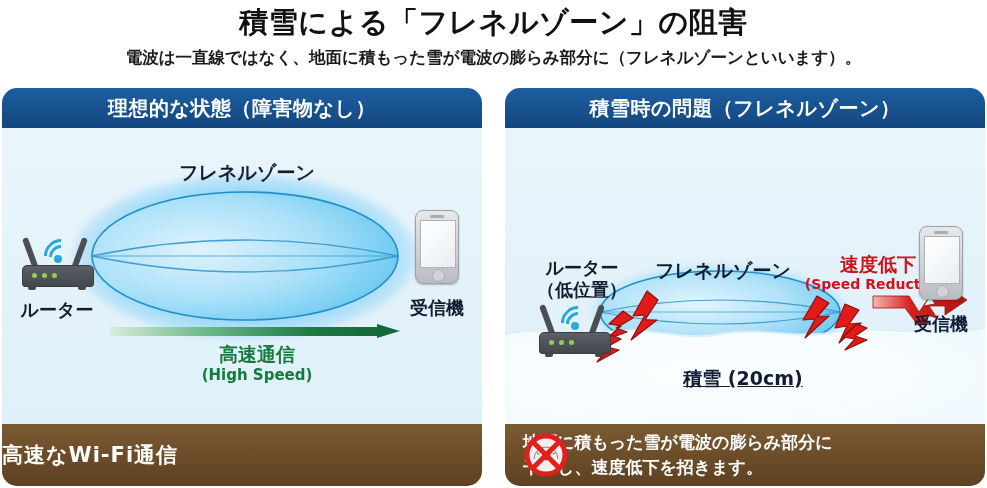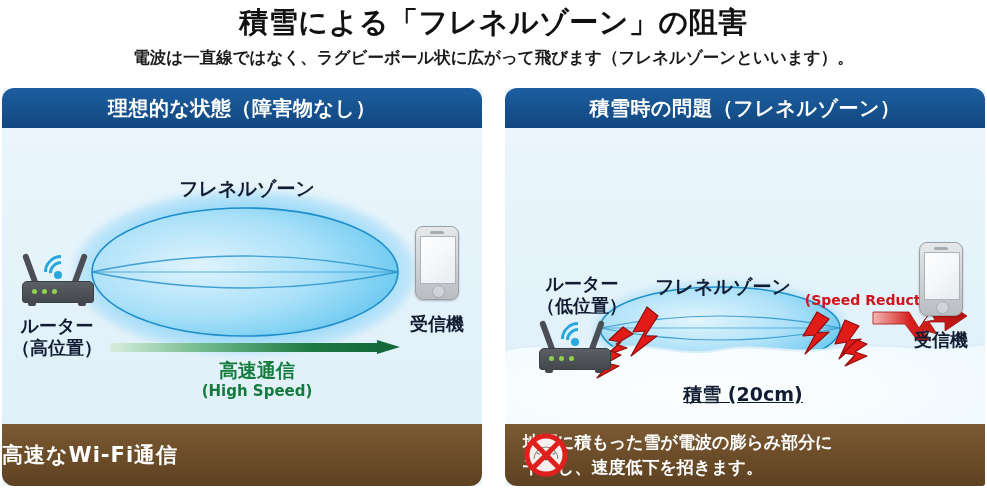--- a/index.html
+++ b/index.html
@@ -23,38 +23,38 @@
   .subtitle{
     position:absolute;top:46px;left:0;width:987px;
     text-align:center;
     font-size:16.5px;font-weight:bold;color:#1a1a1a;
     line-height:24px;
   }
 
   
   .panel{
     position:absolute;top:88px;height:398px;width:480px;
-    border-radius:3px;
+    border-radius:15px;
     overflow:hidden;
     background:#eaf6fb;
   }
   .panel.left{left:2px;}
   .panel.right{left:505px;}
 
   .panel-head{
     position:absolute;top:0;left:0;width:100%;height:40px;
     background:linear-gradient(#1d5ea0,#12477f);
     color:#ffffff;
     font-size:20px;font-weight:bold;
     display:flex;align-items:center;justify-content:center;
     letter-spacing:0.5px;
     border-radius:12px 12px 0 0;
   }
   .panel-body{
-    position:absolute;top:56px;left:0;width:100%;height:315px;
+    position:absolute;top:40px;left:0;width:100%;height:315px;
     background:linear-gradient(#e9f5fb 0%,#e3f2fa 55%,#dfeff9 100%);
     overflow:hidden;
   }
   .panel-foot{
     position:absolute;bottom:0;left:0;width:100%;height:62px;
     background:linear-gradient(#7b5a33,#6b4c28 55%,#5d4122);
     color:#ffffff;
     display:flex;align-items:center;justify-content:flex-start;
     border-radius:0 0 12px 12px;
   }
@@ -141,21 +141,21 @@
 
   
   .noicon{position:absolute;width:46px;height:46px;flex:0 0 46px;}
 </style>
 </head>
 <body>
 
 <div class="infographic">
 
   <div class="title">積雪による「フレネルゾーン」の阻害</div>
-  <div class="subtitle">電波は一直線ではなく、ラグビーボール状に広がって飛びます（フレネルゾーンといいます）。</div>
+  <div class="subtitle">電波は一直線ではなく、地面に積もった雪が電波の膨らみ部分に（フレネルゾーンといいます）。</div>
 
   <div class="panel left">
     <div class="panel-head">理想的な状態（障害物なし）</div>
 
     <div class="panel-body">
 
       <div class="fresnel-l">
         <div class="fresnel-glow"></div>
         <svg width="310" height="132" viewBox="0 0 310 132" style="position:absolute;left:0;top:0;">
           <defs>
@@ -183,21 +183,20 @@
           <div class="dot"></div>
         </div>
         <div class="box"></div>
         <div class="led l1"></div>
         <div class="led l2"></div>
         <div class="led l3"></div>
         <div class="foot a"></div>
         <div class="foot b"></div>
       </div>
       <div class="lbl lbl-dark" style="left:3px;top:170px;width:104px;font-size:18px;">ルーター</div>
-      <div class="lbl lbl-dark" style="left:3px;top:192px;width:104px;font-size:18px;">（高位置）</div>
 
       <div class="phone" style="left:413px;top:82px;">
         <div class="frame"></div>
         <div class="spk"></div>
         <div class="screen"></div>
         <div class="home"></div>
       </div>
       <div class="lbl lbl-dark" style="left:385px;top:168px;width:100px;font-size:18px;">受信機</div>
 
       <div class="garrow" style="left:108px;top:196px;width:290px;">
@@ -261,20 +260,21 @@
           </linearGradient>
           <path d="M368 168 L404 168 L414 184 L424 170 L418 178 L430 176 L424 166 L440 166 L440 157 L462 172 L440 187 L440 178 L424 178 L432 190 L418 186 L424 196 L412 196 L400 180 L368 180 Z" fill="url(#rg1)" stroke="#9e120f" stroke-width="0.8"></path>
         </g>
       </svg>
 
       <div class="lbl lbl-dark" style="left:22px;top:128px;width:110px;font-size:18px;">ルーター</div>
       <div class="lbl lbl-dark" style="left:22px;top:150px;width:110px;font-size:18px;">（低位置）</div>
 
       <div class="lbl lbl-dark" style="left:128px;top:130px;width:180px;font-size:19px;">フレネルゾーン</div>
 
+      <div class="lbl lbl-red" style="left:308px;top:124px;width:130px;font-size:19px;">速度低下</div>
       <div class="lbl lbl-red" style="left:293px;top:148px;width:160px;font-size:14px;">(Speed Reduction)</div>
 
       <div class="lbl lbl-dark" style="left:148px;top:238px;width:180px;font-size:19px;text-decoration:underline;">積雪 (20cm)</div>
 
       <div class="router" style="left:30px;top:172px;">
         <div class="ant l"></div>
         <div class="ant r"></div>
         <div class="wifi">
           <div class="arc a3"></div>
           <div class="arc a2"></div>

